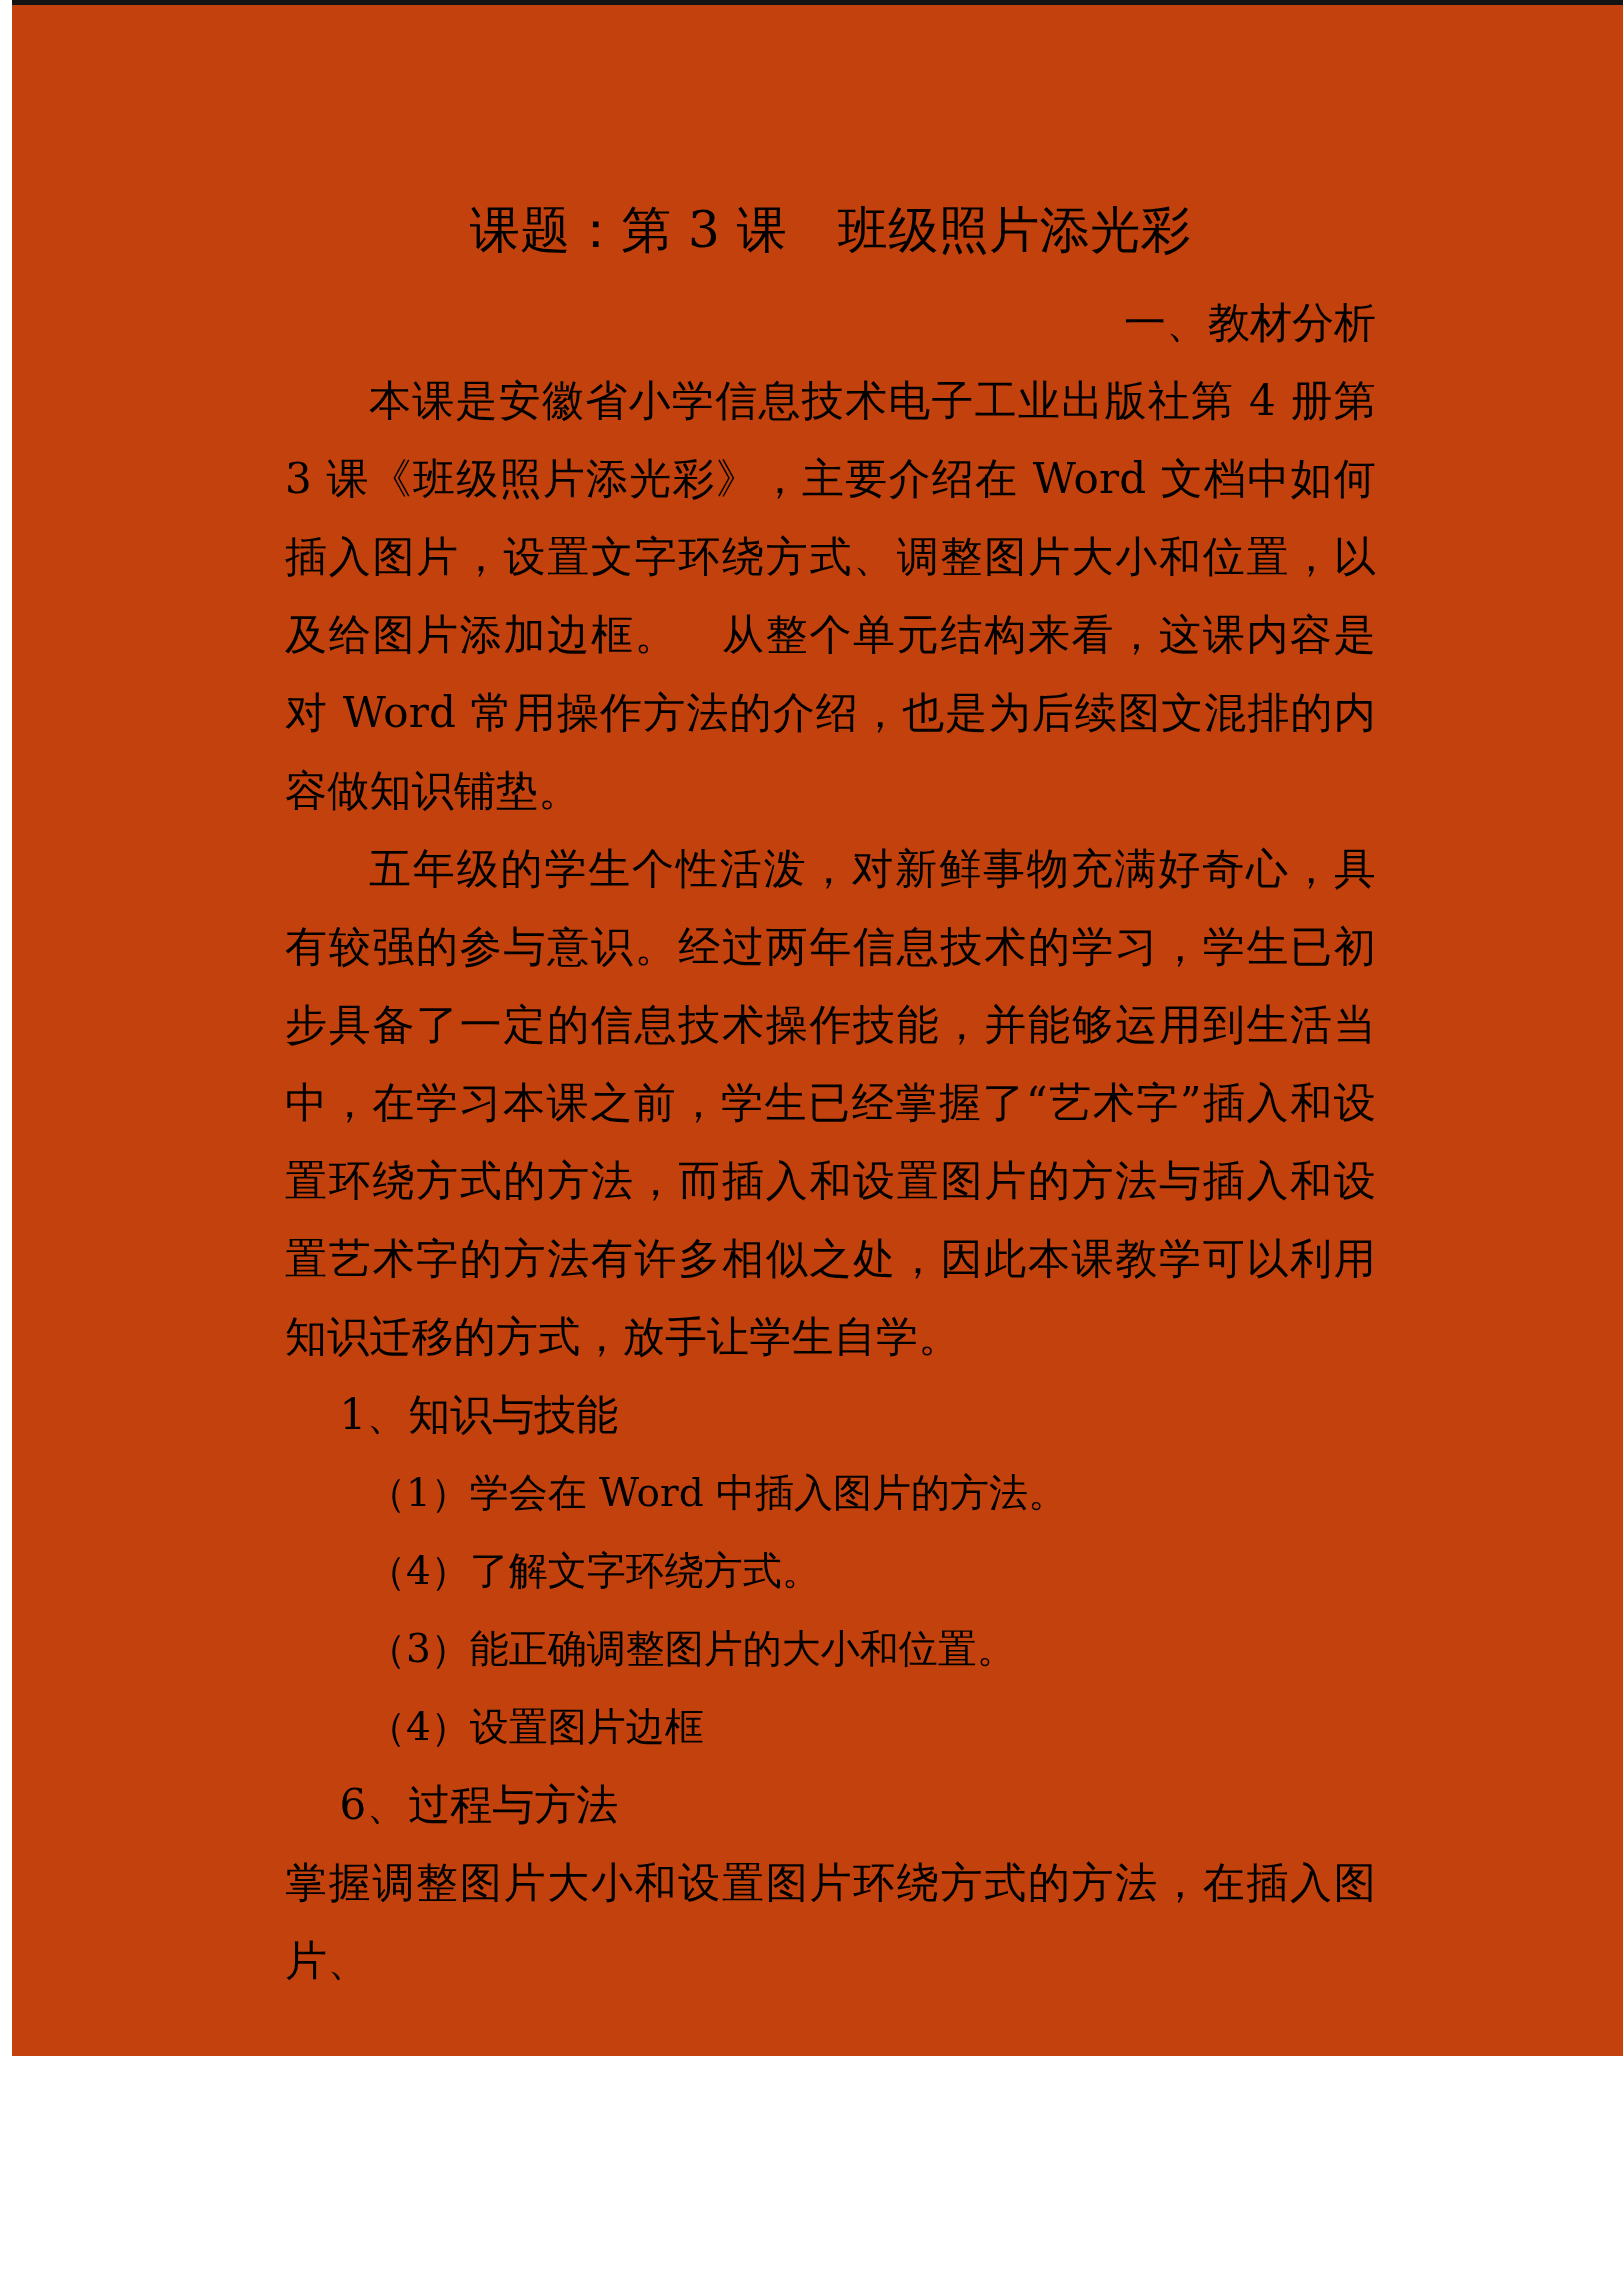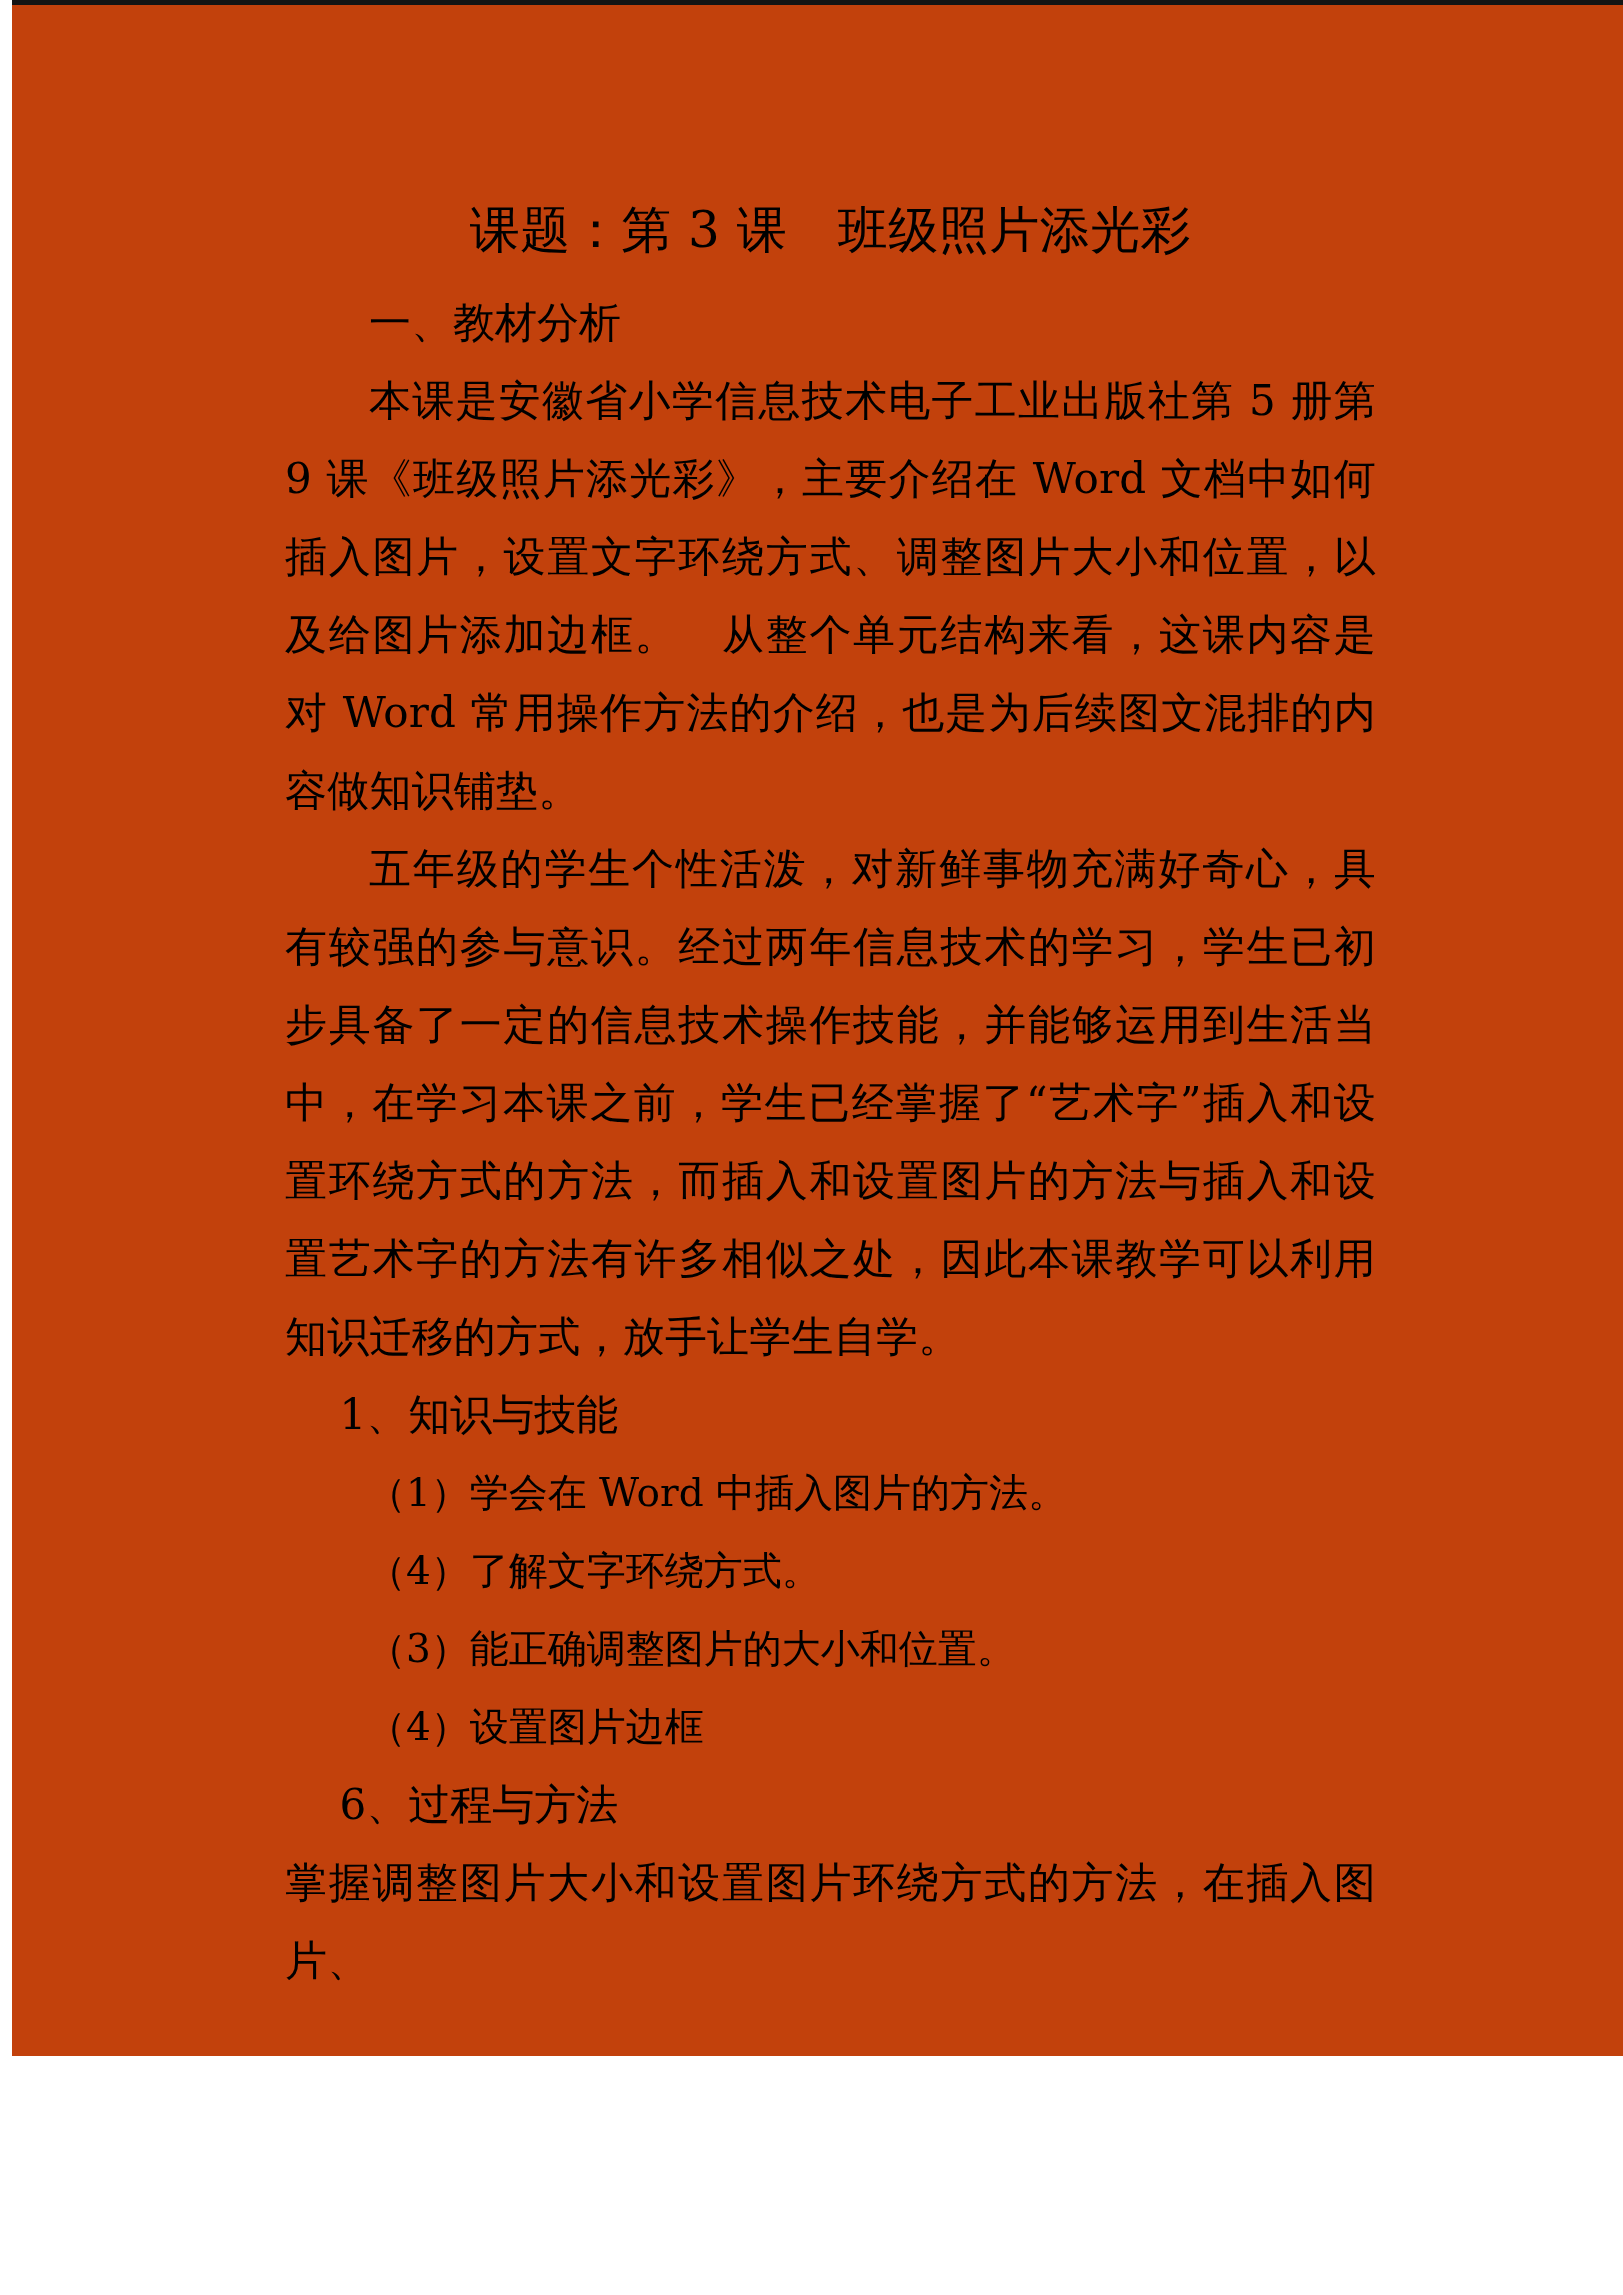--- a/index.html
+++ b/index.html
@@ -61,20 +61,21 @@
     text-align-last: left;
     letter-spacing: 0.005em;
     word-break: break-all;
   }
   .heading {
     font-size: 42px;
     line-height: 78px;
     margin: 0;
     text-indent: 2em;
     white-space: pre;
+    text-align: right;
   }
   .para.indent2 {
     text-indent: 2em;
   }
   .list-item {
     font-size: 39px;
     line-height: 78px;
     margin: 0;
     text-indent: 2.1em;
     white-space: pre;
@@ -99,21 +100,21 @@
   <div class="scan-edge-right"></div>
 
   <div id="content">
 
     <h1 class="doc-title">课题：第 3 课　班级照片添光彩</h1>
 
     <div class="spacer-title"></div>
 
     <div class="heading">一、教材分析</div>
 
-    <div class="para indent2">本课是安徽省小学信息技术电子工业出版社第 5 册第 9 课《班级照片添光彩》，主要介绍在 Word 文档中如何插入图片，设置文字环绕方式、调整图片大小和位置，以及给图片添加边框。　从整个单元结构来看，这课内容是对 Word 常用操作方法的介绍，也是为后续图文混排的内容做知识铺垫。</div>
+    <div class="para indent2">本课是安徽省小学信息技术电子工业出版社第 4 册第 3 课《班级照片添光彩》，主要介绍在 Word 文档中如何插入图片，设置文字环绕方式、调整图片大小和位置，以及给图片添加边框。　从整个单元结构来看，这课内容是对 Word 常用操作方法的介绍，也是为后续图文混排的内容做知识铺垫。</div>
 
 
     <div class="para indent2">五年级的学生个性活泼，对新鲜事物充满好奇心，具有较强的参与意识。经过两年信息技术的学习，学生已初步具备了一定的信息技术操作技能，并能够运用到生活当中，在学习本课之前，学生已经掌握了“艺术字”插入和设置环绕方式的方法，而插入和设置图片的方法与插入和设置艺术字的方法有许多相似之处，因此本课教学可以利用知识迁移的方式，放手让学生自学。</div>
 
 
     <div class="num-item">1、知识与技能</div>
 
     <div class="list-item">（1）学会在 Word 中插入图片的方法。</div>
 
     <div class="list-item">（4）了解文字环绕方式。</div>

